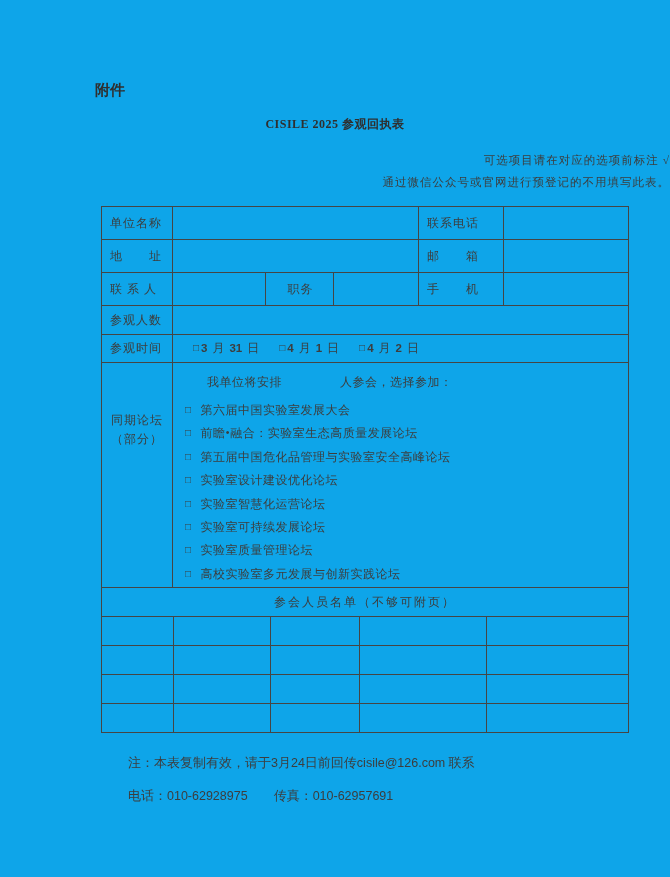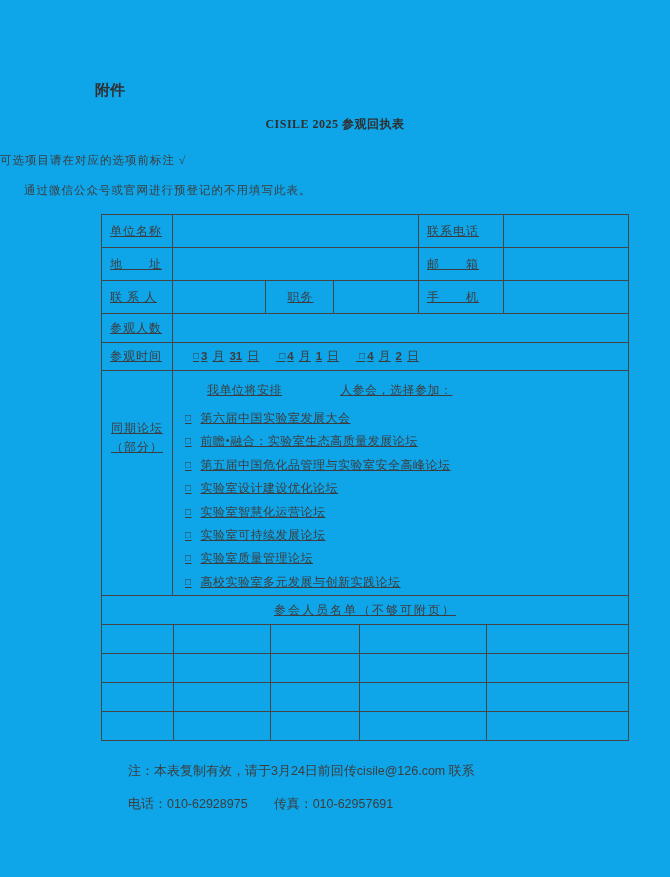--- a/index.html
+++ b/index.html
@@ -13,28 +13,28 @@
 
   .attachment {
     padding-top:80px; margin-left:95px;
     font-size:15px; font-weight:bold; color:#2f2f2f; line-height:20px;
   }
   .doc-title {
     margin-top:12px; text-align:center;
     font-size:12px; font-weight:bold; color:#2f2f2f; line-height:24px;
     letter-spacing:0.5px;
   }
-  .doc-note { text-align:left; font-size:11.5px; line-height:16px; letter-spacing:1px; }
+  .doc-note { text-align:right; font-size:11.5px; line-height:16px; letter-spacing:1px; }
   .note1 { margin-top:16px; }
-  .note2 { margin-top:14px;padding-left:24px; }
+  .note2 { margin-top:6px;padding-left:24px; }
 
   table { border-collapse:collapse; table-layout:fixed; }
   td {
     border:1px solid #454545; font-size:12px; padding:0 6px;
-    vertical-align:middle; overflow:hidden;text-decoration:underline;
+    vertical-align:middle; overflow:hidden;
   }
   .info-table, .att-table { margin-left:101px; width:527px; }
   .info-table { margin-top:16px; }
   .att-table { margin-top:-1px; }
 
   .lbl { letter-spacing:1px; padding-left:8px; white-space:nowrap; }
   .c { text-align:center; }
 
   .dates-cell { padding-left:20px; white-space:nowrap; }
   .date-opt { margin-right:12px; white-space:nowrap; }

